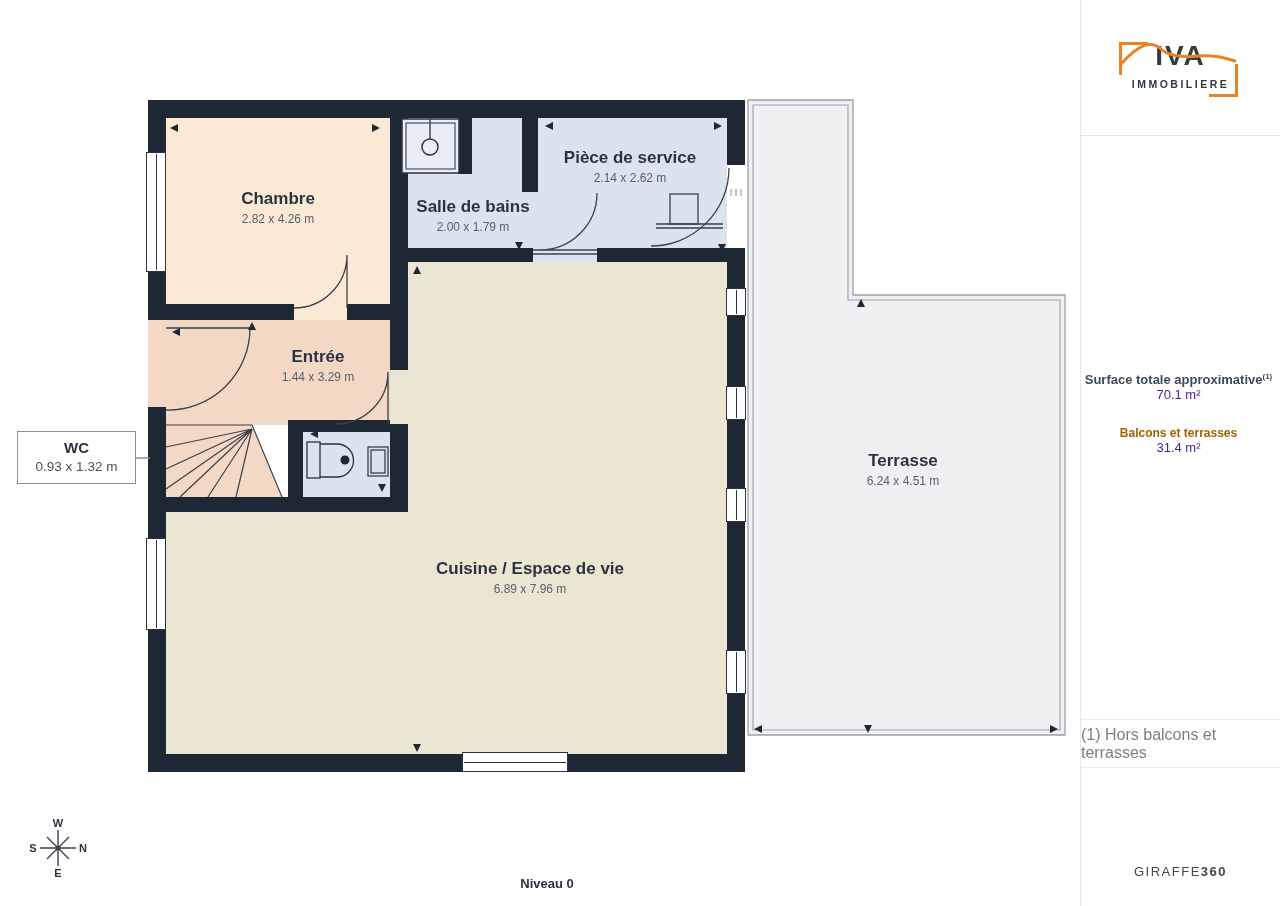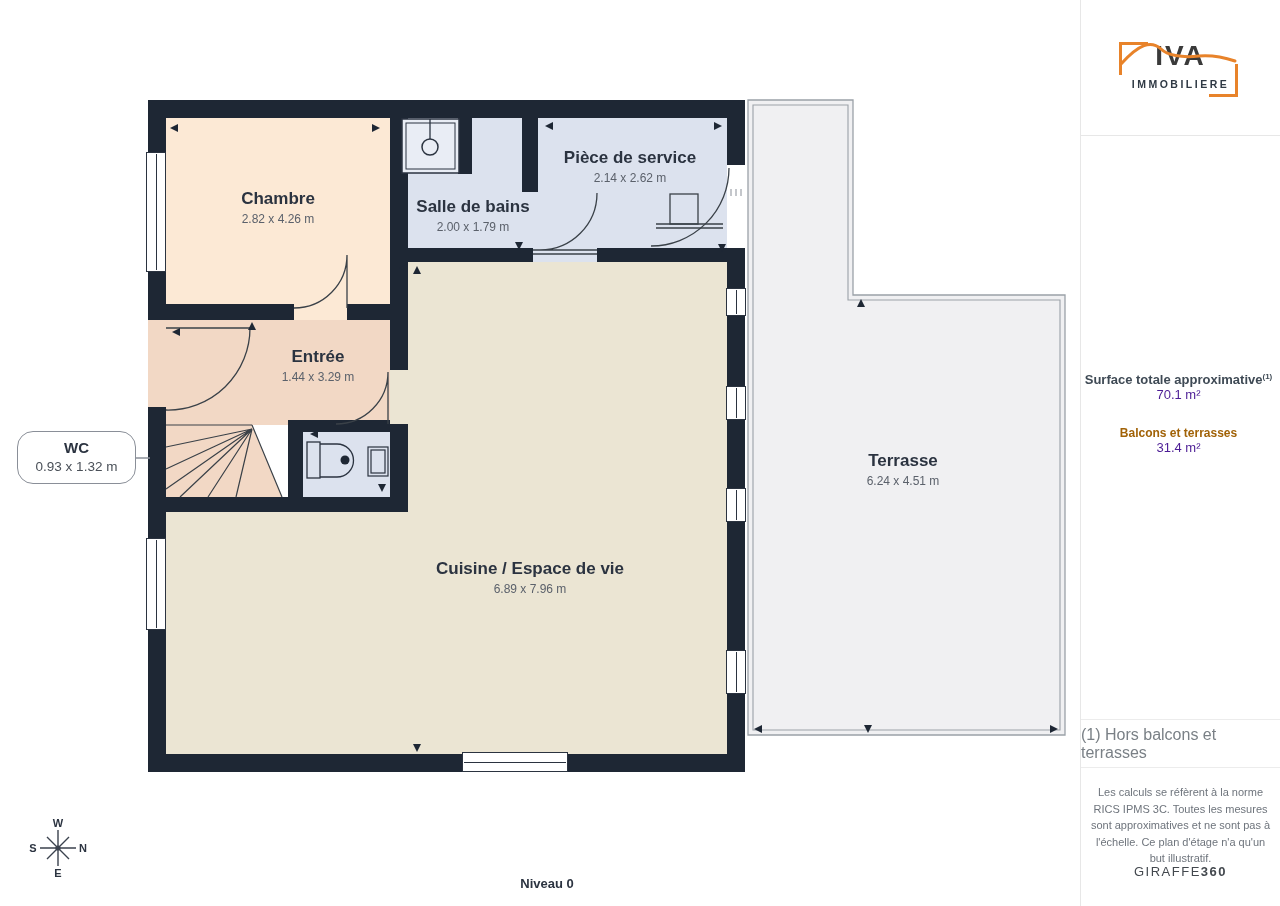--- a/index.html
+++ b/index.html
@@ -11,21 +11,21 @@
   .opening{position:absolute;}
   .window{position:absolute;background:#fff;border:1px solid #2b3340;box-sizing:border-box;}
   .window-v::after{content:"";position:absolute;left:50%;top:1px;bottom:1px;width:1px;background:#2b3340;}
   .window-h::after{content:"";position:absolute;top:50%;left:1px;right:1px;height:1px;background:#2b3340;}
   .svg-overlay{position:absolute;left:0;top:0;pointer-events:none;}
   .room-label{position:absolute;transform:translateX(-50%);text-align:center;
               color:#2b3340;line-height:1.4;white-space:nowrap;}
   .room-label .t{font-weight:bold;font-size:17px;display:block;}
   .room-label .d{font-size:12px;color:#5b616b;display:block;}
   .wc-box{position:absolute;left:17px;top:431px;width:119px;height:53px;background:#fff;
-          border:1.5px solid #8a8f98;border-radius:16px;text-align:center;box-sizing:border-box;
+          border:1.5px solid #8a8f98;border-radius:0;text-align:center;box-sizing:border-box;
           padding-top:6px;line-height:1.3;}
   .wc-box .t{font-weight:bold;font-size:15px;color:#2b3340;display:block;}
   .wc-box .d{font-size:13.5px;color:#4a5058;display:block;}
   .level-label{position:absolute;left:547px;top:876px;transform:translateX(-50%);
                font-size:13px;font-weight:bold;color:#2b3340;}
   
   .compass{position:absolute;left:14px;top:802px;width:88px;height:92px;}
   .compass span{position:absolute;transform:translate(-50%,-50%);font-size:11px;
                 font-weight:bold;color:#2b3340;}
   
@@ -234,20 +234,19 @@
       <div class="s-title">
         <span>Surface totale approximative</span><sup>(1)</sup>
       </div>
       <div class="s-val">70.1 m²</div>
       <div class="s-sub">Balcons et terrasses</div>
       <div class="s-val">31.4 m²</div>
     </div>
 
     <div class="footnote-section">(1) Hors balcons et terrasses</div>
 
-    <div class="legal">Les calculs se réfèrent à la norme RICS IPMS 3C. Toutes les mesures sont approximatives et ne sont pas à l'échelle. Ce plan d'étage n'a qu'un but illustratif.</div>
 
     <div class="giraffe">
       <span>GIRAFFE</span><span class="bold">360</span>
     </div>
   </div>
 
 </div>
 
 </body></html>

